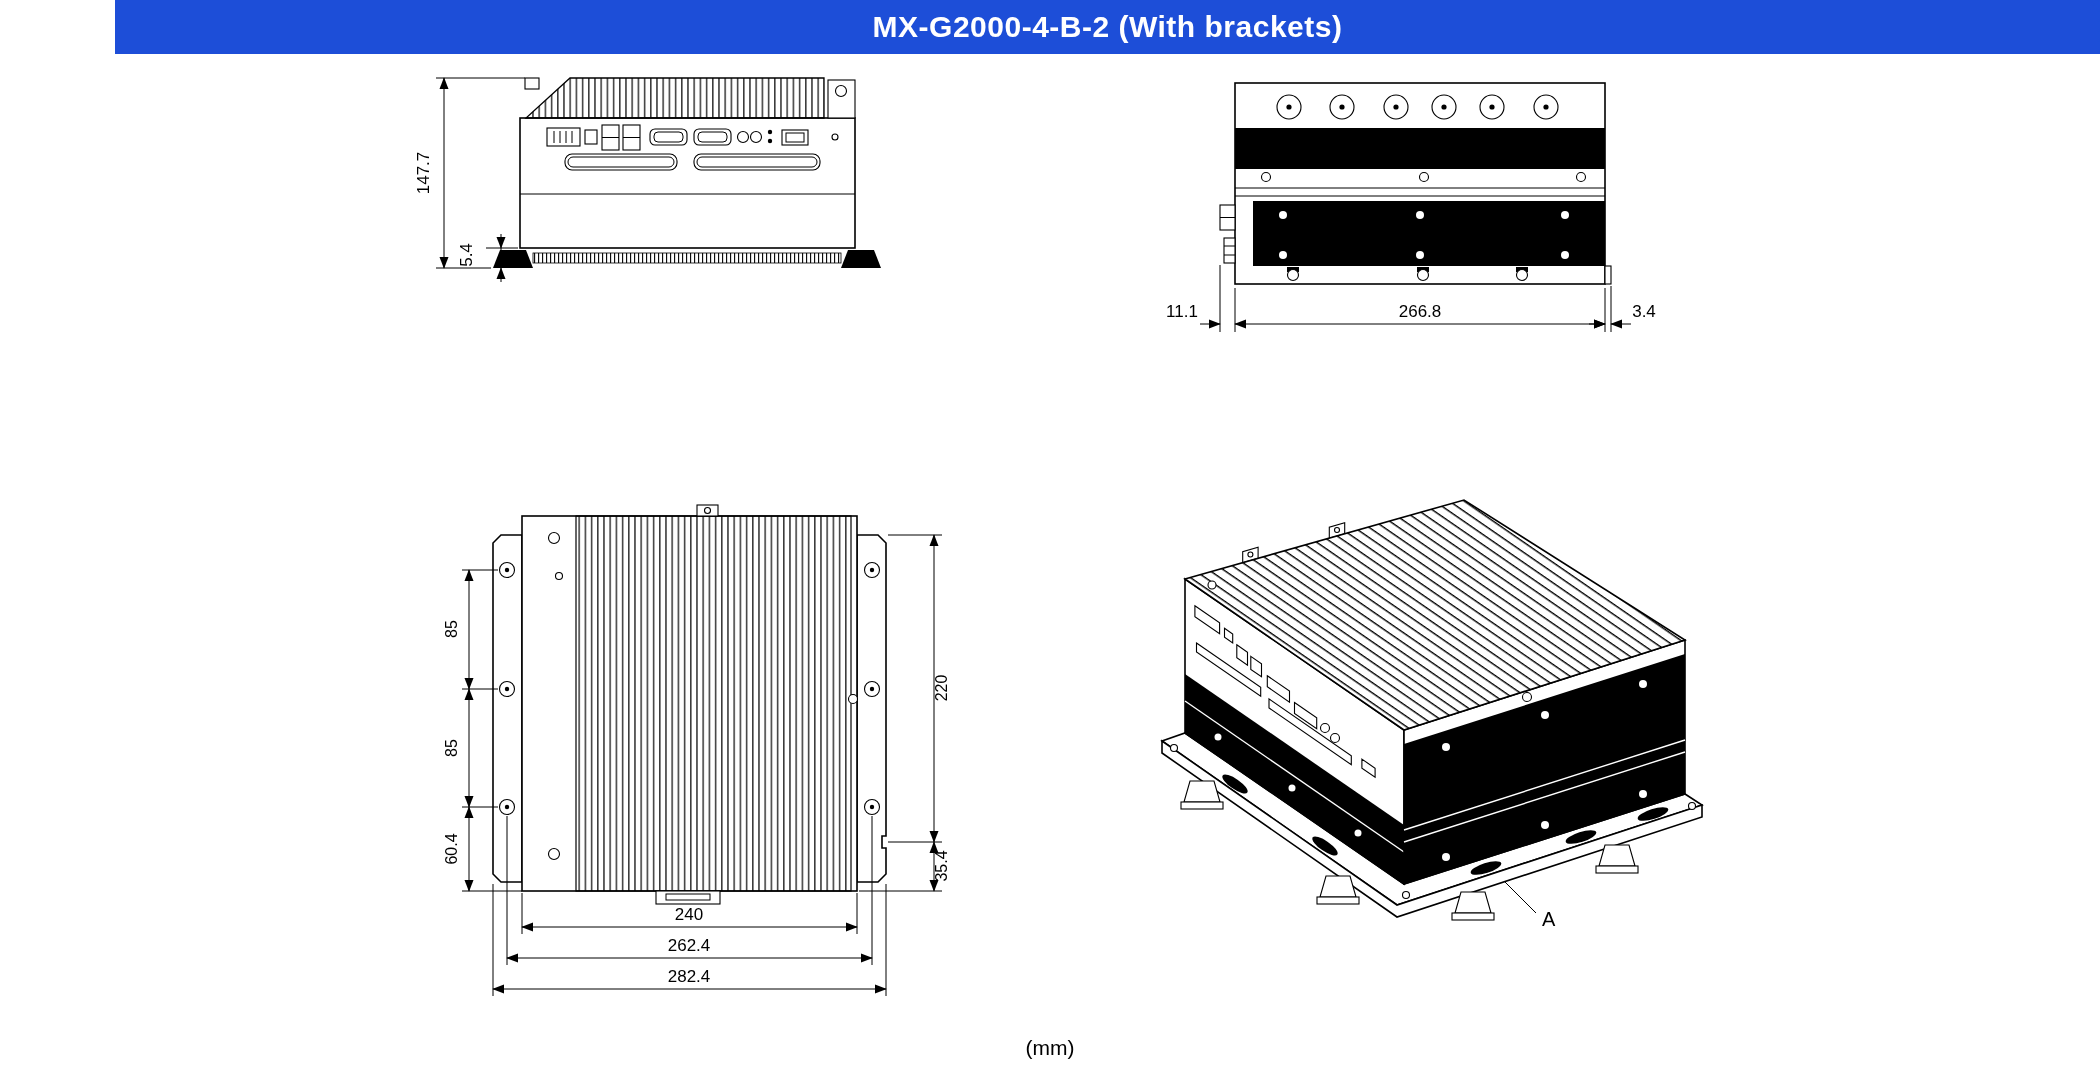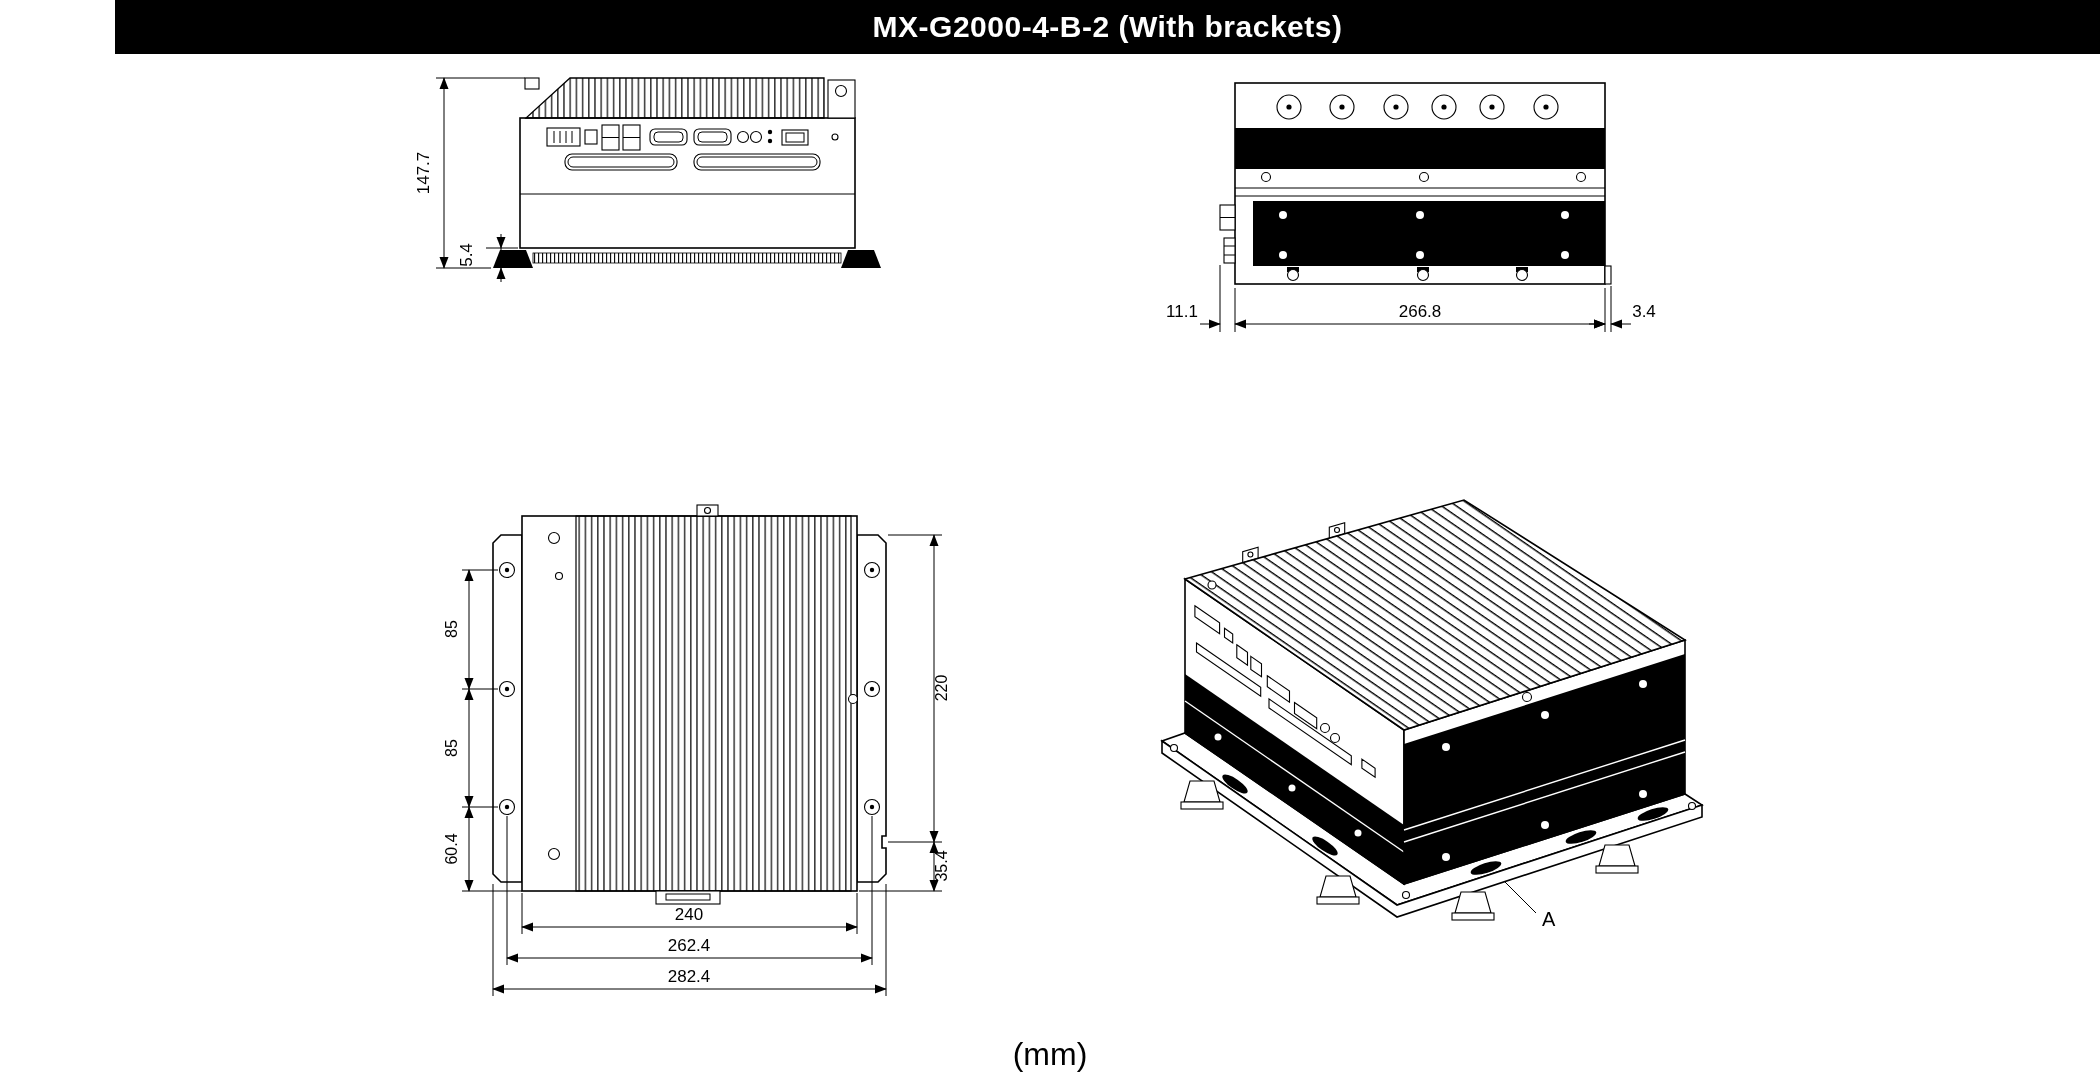--- a/index.html
+++ b/index.html
@@ -1,26 +1,26 @@
 <!DOCTYPE html>
 <html><head>
 <meta charset="utf-8">
 <style>
   html,body{margin:0;padding:0;background:#fff;}
   .page{position:relative;width:2100px;height:1076px;background:#ffffff;overflow:hidden;
         font-family:"Liberation Sans",sans-serif;}
-  .header{position:absolute;left:115px;top:0;right:0;height:54px;background:#000000;
+  .header{position:absolute;left:115px;top:0;right:0;height:54px;background:#1d4ed8;
           display:flex;align-items:center;justify-content:center;}
   .header .title{color:#ffffff;font-size:30px;font-weight:bold;letter-spacing:.5px;}
   .view{position:absolute;}
   svg text.dim{font-family:"Liberation Sans",sans-serif;font-size:17px;fill:#000;}
   svg text.dim-s{font-family:"Liberation Sans",sans-serif;font-size:16px;fill:#000;}
   svg text.callout{font-family:"Liberation Sans",sans-serif;font-size:20px;fill:#000;}
   .unit-label{position:absolute;top:1036px;left:0;width:2100px;text-align:center;
-              font-size:32px;color:#000;}
+              font-size:21px;color:#000;}
   .outline{fill:#ffffff;stroke:#000;stroke-width:1.6;}
   .thin{fill:none;stroke:#000;stroke-width:1;}
   .detail{fill:#ffffff;stroke:#000;stroke-width:1.1;}
   .black{fill:#000;stroke:none;}
   .dimline{fill:none;stroke:#000;stroke-width:1;}
   .whiteline{fill:none;stroke:#fff;stroke-width:1.4;}
 </style>
 </head>
 <body>
 

